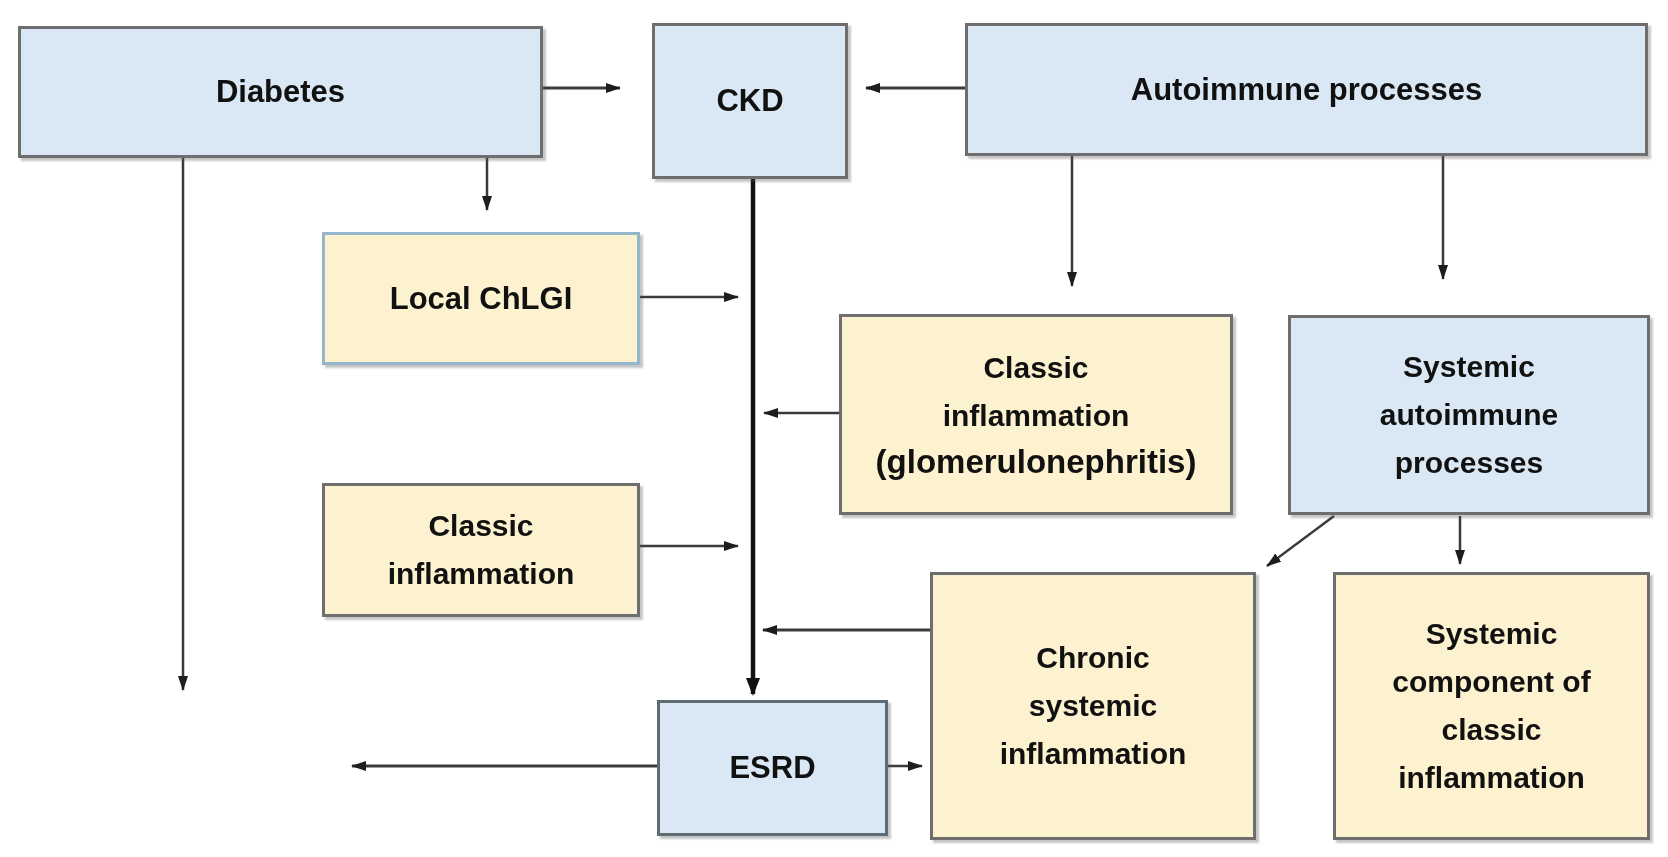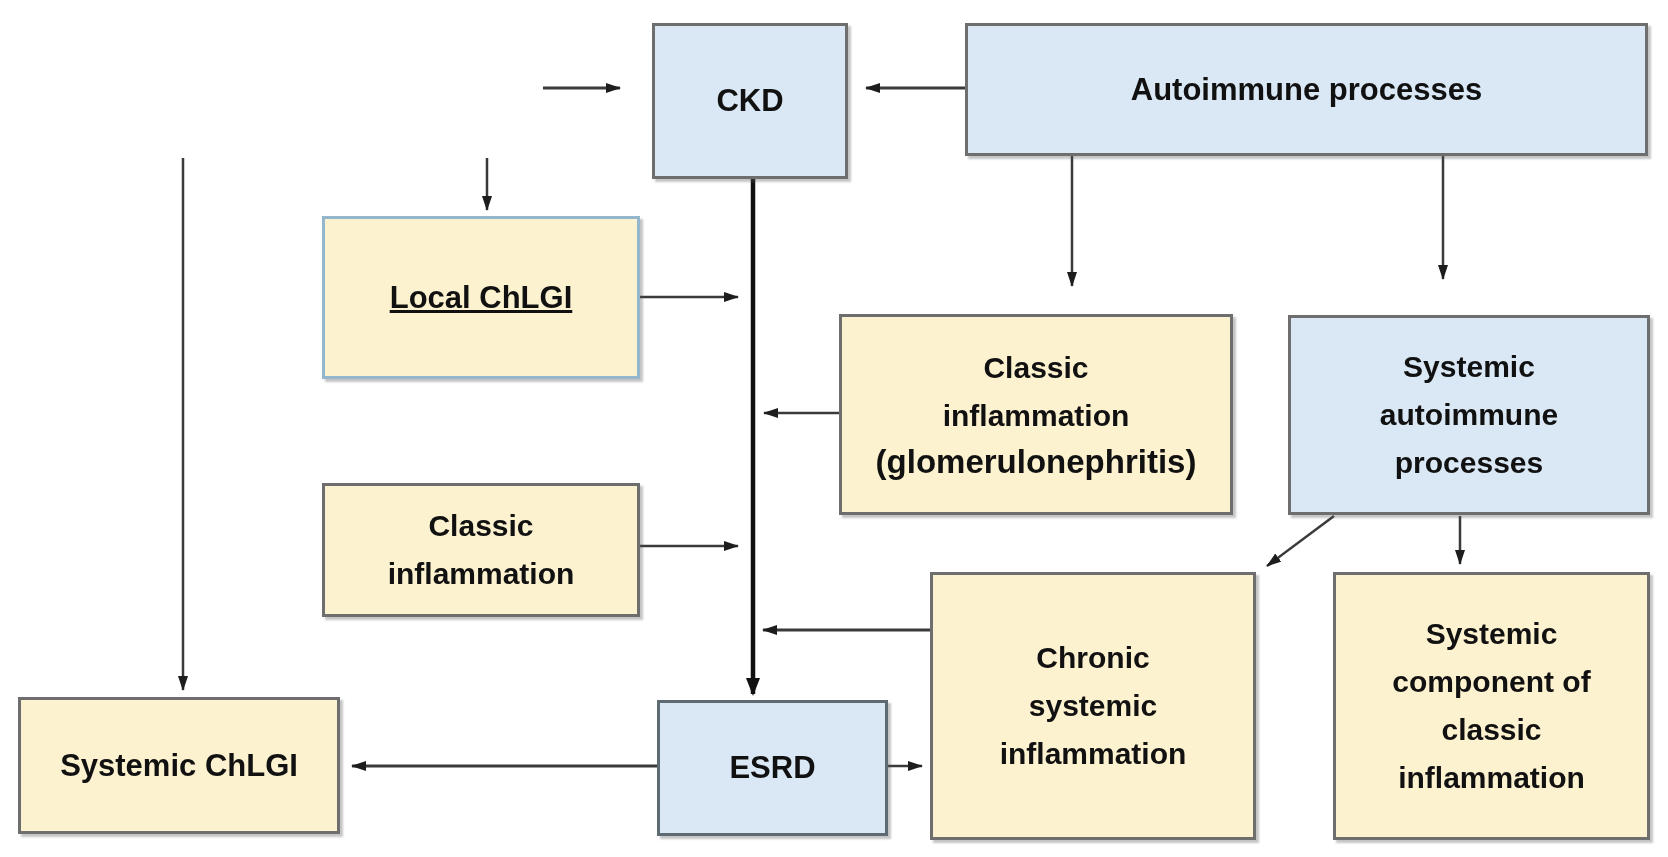--- a/index.html
+++ b/index.html
@@ -27,21 +27,21 @@
   .blue{background:#d9e8f4;}
   .yellow{background:#fdf2d0;}
   .single{font-size:31px;}
   .multi{font-size:30px;align-items:center;}
   .sub{font-size:33px;line-height:1.35;white-space:pre-line;}
 
   
   #diabetes   {left:18px;  top:26px;  width:525px; height:132px;}
   #ckd        {left:652px; top:23px;  width:196px; height:156px;}
   #autoimmune {left:965px; top:23px;  width:683px; height:133px;}
-  #local-chlgi{left:322px; top:216px; width:318px; height:163px; border-color:#94b7cd;text-decoration:underline;}
+  #local-chlgi{left:322px; top:232px; width:318px; height:133px; border-color:#94b7cd;}
   #classic-glom{left:839px;top:314px; width:394px; height:201px;}
   #sys-auto   {left:1288px;top:315px; width:362px; height:200px;}
   #classic    {left:322px; top:483px; width:318px; height:134px;}
   #sys-chlgi  {left:18px;  top:697px; width:322px; height:137px;}
   #esrd       {left:657px; top:700px; width:231px; height:136px; border-color:#5f6b73;}
   #chronic    {left:930px; top:572px; width:326px; height:268px;}
   #sys-comp   {left:1333px;top:572px; width:317px; height:268px;}
 </style>
 </head>
 <body>
@@ -68,36 +68,36 @@
     <line x1="1072" y1="156" x2="1072" y2="286" stroke="#3a3a3a" stroke-width="2.5" marker-end="url(#ah)"></line>
     <line x1="1443" y1="156" x2="1443" y2="279" stroke="#3a3a3a" stroke-width="2.5" marker-end="url(#ah)"></line>
     <line x1="839" y1="413" x2="764" y2="413" stroke="#3a3a3a" stroke-width="2.5" marker-end="url(#ah)"></line>
     <line x1="930" y1="630" x2="763" y2="630" stroke="#3a3a3a" stroke-width="3" marker-end="url(#ah)"></line>
     <line x1="1334" y1="516" x2="1267" y2="566" stroke="#3a3a3a" stroke-width="2.5" marker-end="url(#ah)"></line>
     <line x1="1460" y1="516" x2="1460" y2="564" stroke="#3a3a3a" stroke-width="2.5" marker-end="url(#ah)"></line>
     <line x1="657" y1="766" x2="352" y2="766" stroke="#3a3a3a" stroke-width="3" marker-end="url(#ah)"></line>
     <line x1="852" y1="766" x2="922" y2="766" stroke="#3a3a3a" stroke-width="2.5" marker-end="url(#ah)"></line>
   </svg>
 
+  <div class="node blue single" id="diabetes"><span>Diabetes</span></div>
   <div class="node blue single" id="ckd"><span>CKD</span></div>
   <div class="node blue single" id="autoimmune"><span>Autoimmune processes</span></div>
   <div class="node yellow single" id="local-chlgi"><span>Local ChLGI</span></div>
 
   <div class="node yellow multi" id="classic-glom">
     <span>Classic
 inflammation</span>
     <span class="sub">(glomerulonephritis)</span>
   </div>
 
   <div class="node blue multi" id="sys-auto"><span>Systemic
 autoimmune
 processes</span></div>
   <div class="node yellow multi" id="classic"><span>Classic
 inflammation</span></div>
-  <div class="node yellow single" id="sys-chlgi"><span>Systemic ChLGI</span></div>
   <div class="node blue single" id="esrd"><span>ESRD</span></div>
   <div class="node yellow multi" id="chronic"><span>Chronic
 systemic
 inflammation</span></div>
   <div class="node yellow multi" id="sys-comp"><span>Systemic
 component of
 classic
 inflammation</span></div>
 
 </div>

